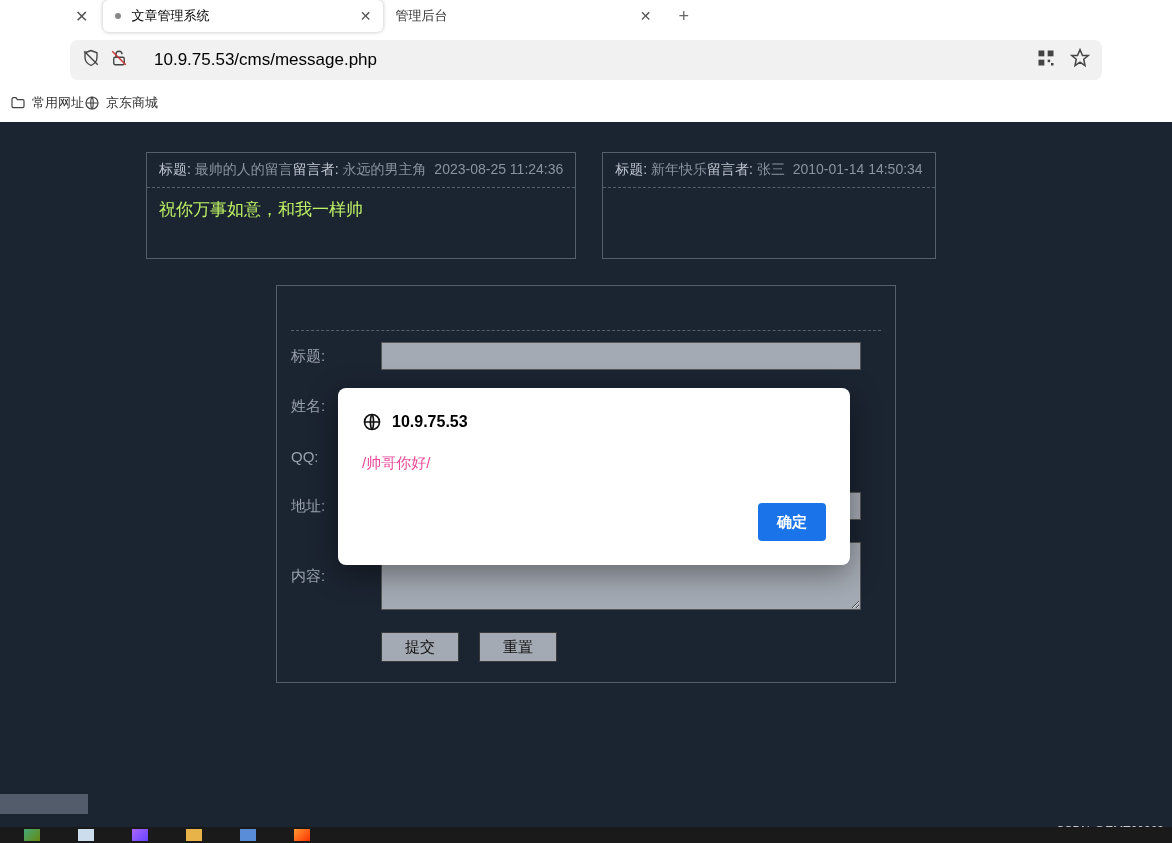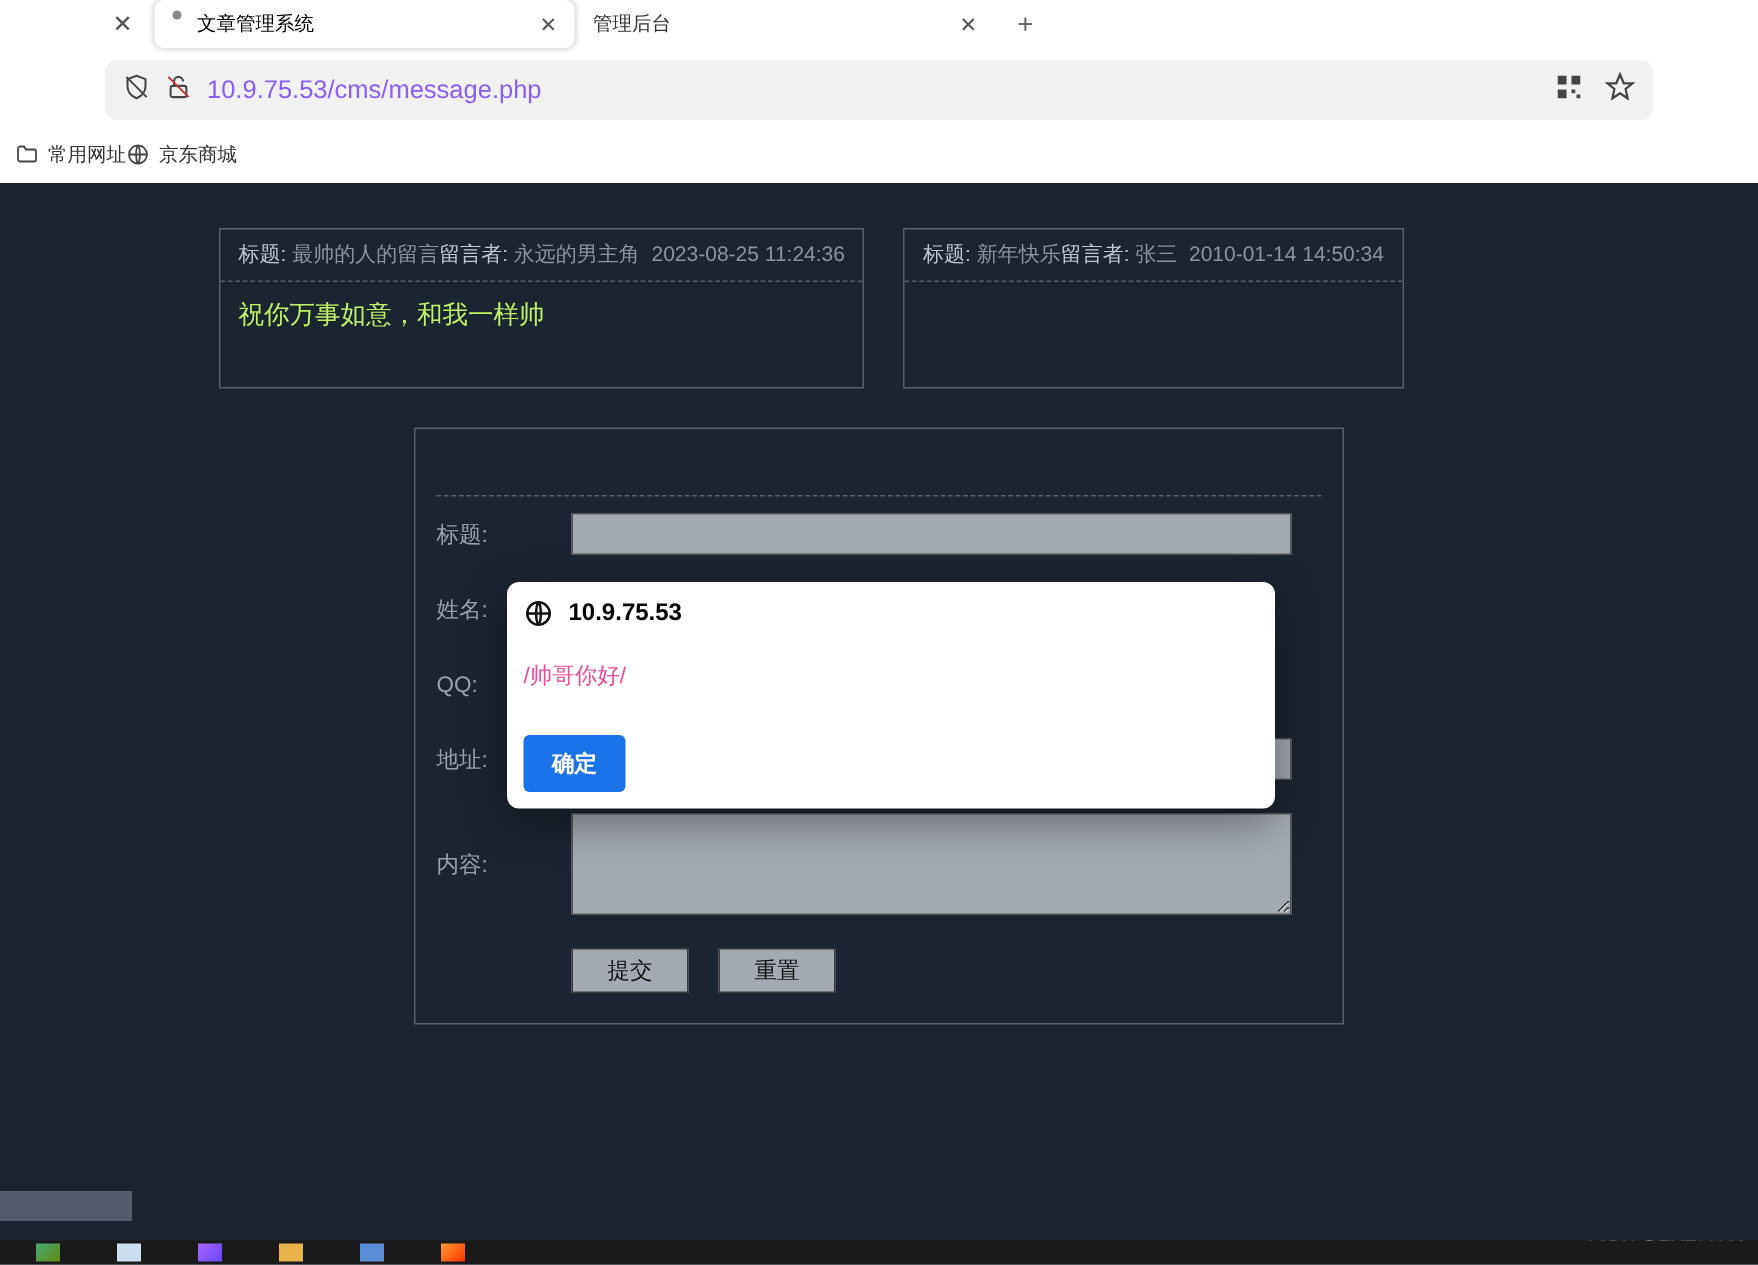--- a/index.html
+++ b/index.html
@@ -4,30 +4,30 @@
   <style>
     * { margin: 0; padding: 0; box-sizing: border-box; font-family: -apple-system, "Segoe UI", Arial, "Microsoft YaHei", sans-serif; }
     body { background: #fff; width: 1172px; height: 843px; overflow: hidden; }
     
     
     .browser-chrome { background: #fff; }
     .tab-bar { display: flex; align-items: center; height: 32px; padding-left: 60px; }
     .tab-close-left { color: #555; font-size: 16px; padding: 0 15px; cursor: pointer; }
     .tab { display: flex; align-items: center; height: 32px; padding: 0 12px; font-size: 13px; border-radius: 6px; width: 280px; justify-content: space-between; }
     .tab.active { background: #fff; box-shadow: 0 0 4px rgba(0,0,0,0.25); }
-    .tab-inner { display: flex; gap: 10px; }
+    .tab-inner { display: flex; align-items: center; gap: 10px; }
     .tab-dot { width: 6px; height: 6px; border-radius: 50%; background: #888; }
     .tab-close { color: #555; font-size: 14px; cursor: pointer; }
     .tab.inactive { color: #333; }
     .new-tab { font-size: 18px; color: #666; padding: 0 15px; cursor: pointer; }
     
     .url-bar-row { display: flex; align-items: center; padding: 8px 70px; gap: 8px; }
     .url-bar { flex: 1; background: #f1f1f1; border-radius: 8px; height: 40px; display: flex; align-items: center; padding: 0 12px; gap: 10px; }
     .url-icon svg { width: 18px; height: 18px; }
-    .url-text { font-size: 17px; color: #8b5cf6; flex: 1; }
+    .url-text { font-size: 17px; color: #000000; flex: 1; margin-left: 16px; }
     .url-actions { display: flex; gap: 14px; }
     
     .bookmarks-bar { display: flex; align-items: center; gap: 0; padding: 6px 10px 10px; font-size: 13px; color: #333; }
     .bookmark { display: flex; align-items: center; gap: 6px; cursor: pointer; }
     .bookmark svg { width: 16px; height: 16px; }
     
     
     .page { background: #1b2431; height: 720px; padding: 30px 0 0; position: relative; }
     .messages { width: 880px; margin: 0 auto; display: flex; flex-direction: row; gap: 26px; }
     .msg-card { border: 1px solid #55606e; }
@@ -42,25 +42,25 @@
     .f-input { background: #a4aab3; border: 1px solid #555; height: 28px; }
     .f-input.full { width: 480px; }
     .f-input.half { width: 180px; }
     .f-ta { background: #a4aab3; border: 1px solid #555; width: 480px; height: 68px; resize: both; }
     .radios { display: flex; align-items: center; gap: 10px; color: #99a1ad; font-size: 15px; }
     .mid-label { color: #99a1ad; font-size: 15px; width: 90px; padding-left: 36px; }
     .btn-row { padding-left: 90px; display: flex; gap: 20px; }
     .btn { background: #a4aab3; border: 1px solid #3a3a3a; width: 78px; height: 30px; font-size: 15px; cursor: pointer; color: #111; }
     
     
-    .alert-overlay { position: absolute; top: 266px; left: 338px; width: 512px; background: #fff; border-radius: 8px; box-shadow: 0 8px 30px rgba(0,0,0,0.4); padding: 11px; }
+    .alert-overlay { position: absolute; top: 266px; left: 338px; width: 512px; background: #fff; border-radius: 8px; box-shadow: 0 8px 30px rgba(0,0,0,0.4); padding: 24px; }
     .alert-head { display: flex; align-items: center; gap: 10px; font-weight: 700; font-size: 16px; }
     .alert-head svg { width: 20px; height: 20px; }
     .alert-msg { padding: 22px 0 30px; font-size: 15px; color: #ec4899; }
-    .alert-actions { display: flex; justify-content: flex-start; }
+    .alert-actions { display: flex; justify-content: flex-end; }
     .alert-ok { background: #1a73e8; color: #fff; border: none; border-radius: 4px; width: 68px; height: 38px; font-size: 15px; font-weight: 600; cursor: pointer; }
     
     .selection-box { position: absolute; bottom: 28px; left: 0; width: 88px; height: 20px; background: rgba(120,130,145,0.6); }
     
     
     .watermark { position: absolute; bottom: 5px; right: 8px; font-size: 12px; color: #ccc; text-align: right; line-height: 1.2; }
     
     .taskbar { position: absolute; bottom: 0; left: 0; right: 0; height: 16px; background: #1a1a1a; display: flex; gap: 38px; padding-left: 24px; align-items: center; }
     .tb-icon { width: 16px; height: 12px; }
     .ic1 { background: linear-gradient(135deg,#4a7,#681); }

